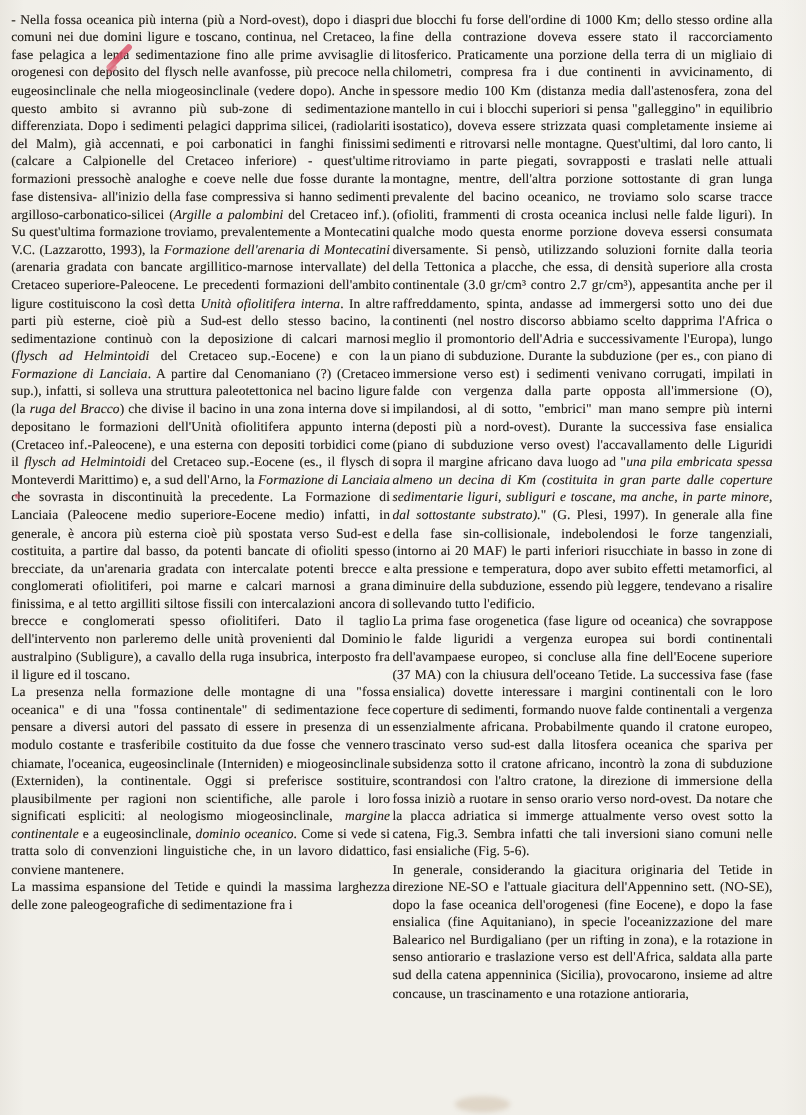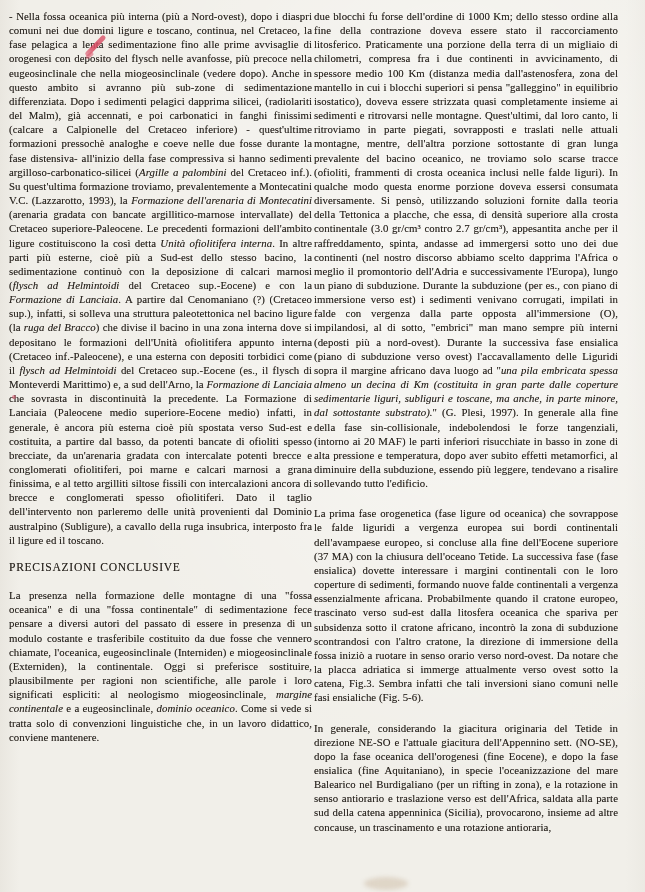--- a/index.html
+++ b/index.html
@@ -29,21 +29,21 @@
     line-height: 14.15px;
     letter-spacing: 0.05px;
     color: #29241f;
     text-shadow: 0 0 0.4px rgba(41,36,31,0.45);
     hyphens: auto;
     -webkit-hyphens: auto;
   }
   .col-left  { left: 9px;   width: 303px; }
   .col-right { left: 314px; width: 304px; }
   .col p { margin: 0; }
-  .col p + p { margin-top: 16px; }
+  .col p + p { margin-top: 0; }
   .col h2.heading {
     font-size: 11.6px;
     font-weight: 400;
     letter-spacing: 0.7px;
     margin: 14px 0 13px 0;
     text-align: left;
   }
   .col em { }
 
   .red-mark {
@@ -88,22 +88,22 @@
     background: rgba(183,156,122,0.30);
     filter: blur(2px);
   }
 </style>
 </head>
 <body style="background: rgb(241, 239, 233);">
 
 <div class="page">
   <div class="col col-left" style="color: rgb(41, 36, 31);">
       <p>- Nella fossa oceanica più interna (più a Nord-ovest), dopo i diaspri comuni nei due domini ligure e toscano, continua, nel Cretaceo, la fase pelagica a lenta sedimentazione fino alle prime avvisaglie di orogenesi con deposito del flysch nelle avanfosse, più precoce nella eugeosinclinale che nella miogeosinclinale (vedere dopo). Anche in questo ambito si avranno più sub-zone di sedimentazione differenziata. Dopo i sedimenti pelagici dapprima silicei, (radiolariti del Malm), già accennati, e poi carbonatici in fanghi finissimi (calcare a Calpionelle del Cretaceo inferiore) - quest'ultime formazioni pressochè analoghe e coeve nelle due fosse durante la fase distensiva- all'inizio della fase compressiva si hanno sedimenti argilloso-carbonatico-silicei (<em>Argille a palombini</em> del Cretaceo inf.). Su quest'ultima formazione troviamo, prevalentemente a Montecatini V.C. (Lazzarotto, 1993), la <em>Formazione dell'arenaria di Montecatini</em> (arenaria gradata con bancate argillitico-marnose intervallate) del Cretaceo superiore-Paleocene. Le precedenti formazioni dell'ambito ligure costituiscono la così detta <em>Unità ofiolitifera interna</em>. In altre parti più esterne, cioè più a Sud-est dello stesso bacino, la sedimentazione continuò con la deposizione di calcari marnosi (<em>flysch ad Helmintoidi</em> del Cretaceo sup.-Eocene) e con la <em>Formazione di Lanciaia</em>. A partire dal Cenomaniano (?) (Cretaceo sup.), infatti, si solleva una struttura paleotettonica nel bacino ligure (la <em>ruga del Bracco</em>) che divise il bacino in una zona interna dove si depositano le formazioni dell'Unità ofiolitifera appunto interna (Cretaceo inf.-Paleocene), e una esterna con depositi torbidici come il <em>flysch ad Helmintoidi</em> del Cretaceo sup.-Eocene (es., il flysch di Monteverdi Marittimo) e, a sud dell'Arno, la <em>Formazione di Lanciaia</em> che sovrasta in discontinuità la precedente. La Formazione di Lanciaia (Paleocene medio superiore-Eocene medio) infatti, in generale, è ancora più esterna cioè più spostata verso Sud-est e costituita, a partire dal basso, da potenti bancate di ofioliti spesso brecciate, da un'arenaria gradata con intercalate potenti brecce e conglomerati ofiolitiferi, poi marne e calcari marnosi a grana finissima, e al tetto argilliti siltose fissili con intercalazioni ancora di brecce e conglomerati spesso ofiolitiferi. Dato il taglio dell'intervento non parleremo delle unità provenienti dal Dominio australpino (Subligure), a cavallo della ruga insubrica, interposto fra il ligure ed il toscano.</p>
-      <h2 class="heading">PRECISAZIONI CONCLUSIVE</h2>
       <p>La presenza nella formazione delle montagne di una "fossa oceanica" e di una "fossa continentale" di sedimentazione fece pensare a diversi autori del passato di essere in presenza di un modulo costante e trasferibile costituito da due fosse che vennero chiamate, l'oceanica, eugeosinclinale (Interniden) e miogeosinclinale (Externiden), la continentale. Oggi si preferisce sostituire, plausibilmente per ragioni non scientifiche, alle parole i loro significati espliciti: al neologismo miogeosinclinale, <em>margine continentale</em> e a eugeosinclinale, <em>dominio oceanico</em>. Come si vede si tratta solo di convenzioni linguistiche che, in un lavoro didattico, conviene mantenere.</p>
+      <p>La massima espansione del Tetide e quindi la massima larghezza delle zone paleogeografiche di sedimentazione fra i</p>
     </div>
   <div class="col col-right" style="color: rgb(41, 36, 31);">
       <p>due blocchi fu forse dell'ordine di 1000 Km; dello stesso ordine alla fine della contrazione doveva essere stato il raccorciamento litosferico. Praticamente una porzione della terra di un migliaio di chilometri, compresa fra i due continenti in avvicinamento, di spessore medio 100 Km (distanza media dall'astenosfera, zona del mantello in cui i blocchi superiori si pensa "galleggino" in equilibrio isostatico), doveva essere strizzata quasi completamente insieme ai sedimenti e ritrovarsi nelle montagne. Quest'ultimi, dal loro canto, li ritroviamo in parte piegati, sovrapposti e traslati nelle attuali montagne, mentre, dell'altra porzione sottostante di gran lunga prevalente del bacino oceanico, ne troviamo solo scarse tracce (ofioliti, frammenti di crosta oceanica inclusi nelle falde liguri). In qualche modo questa enorme porzione doveva essersi consumata diversamente. Si pensò, utilizzando soluzioni fornite dalla teoria della Tettonica a placche, che essa, di densità superiore alla crosta continentale (3.0 gr/cm³ contro 2.7 gr/cm³), appesantita anche per il raffreddamento, spinta, andasse ad immergersi sotto uno dei due continenti (nel nostro discorso abbiamo scelto dapprima l'Africa o meglio il promontorio dell'Adria e successivamente l'Europa), lungo un piano di subduzione. Durante la subduzione (per es., con piano di immersione verso est) i sedimenti venivano corrugati, impilati in falde con vergenza dalla parte opposta all'immersione (O), impilandosi, al di sotto, "embrici" man mano sempre più interni (deposti più a nord-ovest). Durante la successiva fase ensialica (piano di subduzione verso ovest) l'accavallamento delle Liguridi sopra il margine africano dava luogo ad "<em>una pila embricata spessa almeno un decina di Km (costituita in gran parte dalle coperture sedimentarie liguri, subliguri e toscane, ma anche, in parte minore, dal sottostante substrato).</em>" (G. Plesi, 1997). In generale alla fine della fase sin-collisionale, indebolendosi le forze tangenziali, (intorno ai 20 MAF) le parti inferiori risucchiate in basso in zone di alta pressione e temperatura, dopo aver subito effetti metamorfici, al diminuire della subduzione, essendo più leggere, tendevano a risalire sollevando tutto l'edificio.</p>
       <p>La prima fase orogenetica (fase ligure od oceanica) che sovrappose le falde liguridi a vergenza europea sui bordi continentali dell'avampaese europeo, si concluse alla fine dell'Eocene superiore (37 MA) con la chiusura dell'oceano Tetide. La successiva fase (fase ensialica) dovette interessare i margini continentali con le loro coperture di sedimenti, formando nuove falde continentali a vergenza essenzialmente africana. Probabilmente quando il cratone europeo, trascinato verso sud-est dalla litosfera oceanica che spariva per subsidenza sotto il cratone africano, incontrò la zona di subduzione scontrandosi con l'altro cratone, la direzione di immersione della fossa iniziò a ruotare in senso orario verso nord-ovest. Da notare che la placca adriatica si immerge attualmente verso ovest sotto la catena, Fig.3. Sembra infatti che tali inversioni siano comuni nelle fasi ensialiche (Fig. 5-6).</p>
       <p>In generale, considerando la giacitura originaria del Tetide in direzione NE-SO e l'attuale giacitura dell'Appennino sett. (NO-SE), dopo la fase oceanica dell'orogenesi (fine Eocene), e dopo la fase ensialica (fine Aquitaniano), in specie l'oceanizzazione del mare Balearico nel Burdigaliano (per un rifting in zona), e la rotazione in senso antiorario e traslazione verso est dell'Africa, saldata alla parte sud della catena appenninica (Sicilia), provocarono, insieme ad altre concause, un trascinamento e una rotazione antioraria,</p>
     </div>
   <div class="red-mark" style="background: linear-gradient(90deg, rgba(217, 79, 102, 0.6), rgb(217, 79, 102) 40%, rgba(217, 79, 102, 0.85));"></div>
   <div class="red-speck" style="background: rgb(217, 79, 102);"></div>
   <div class="smudge"></div>
 </div>

